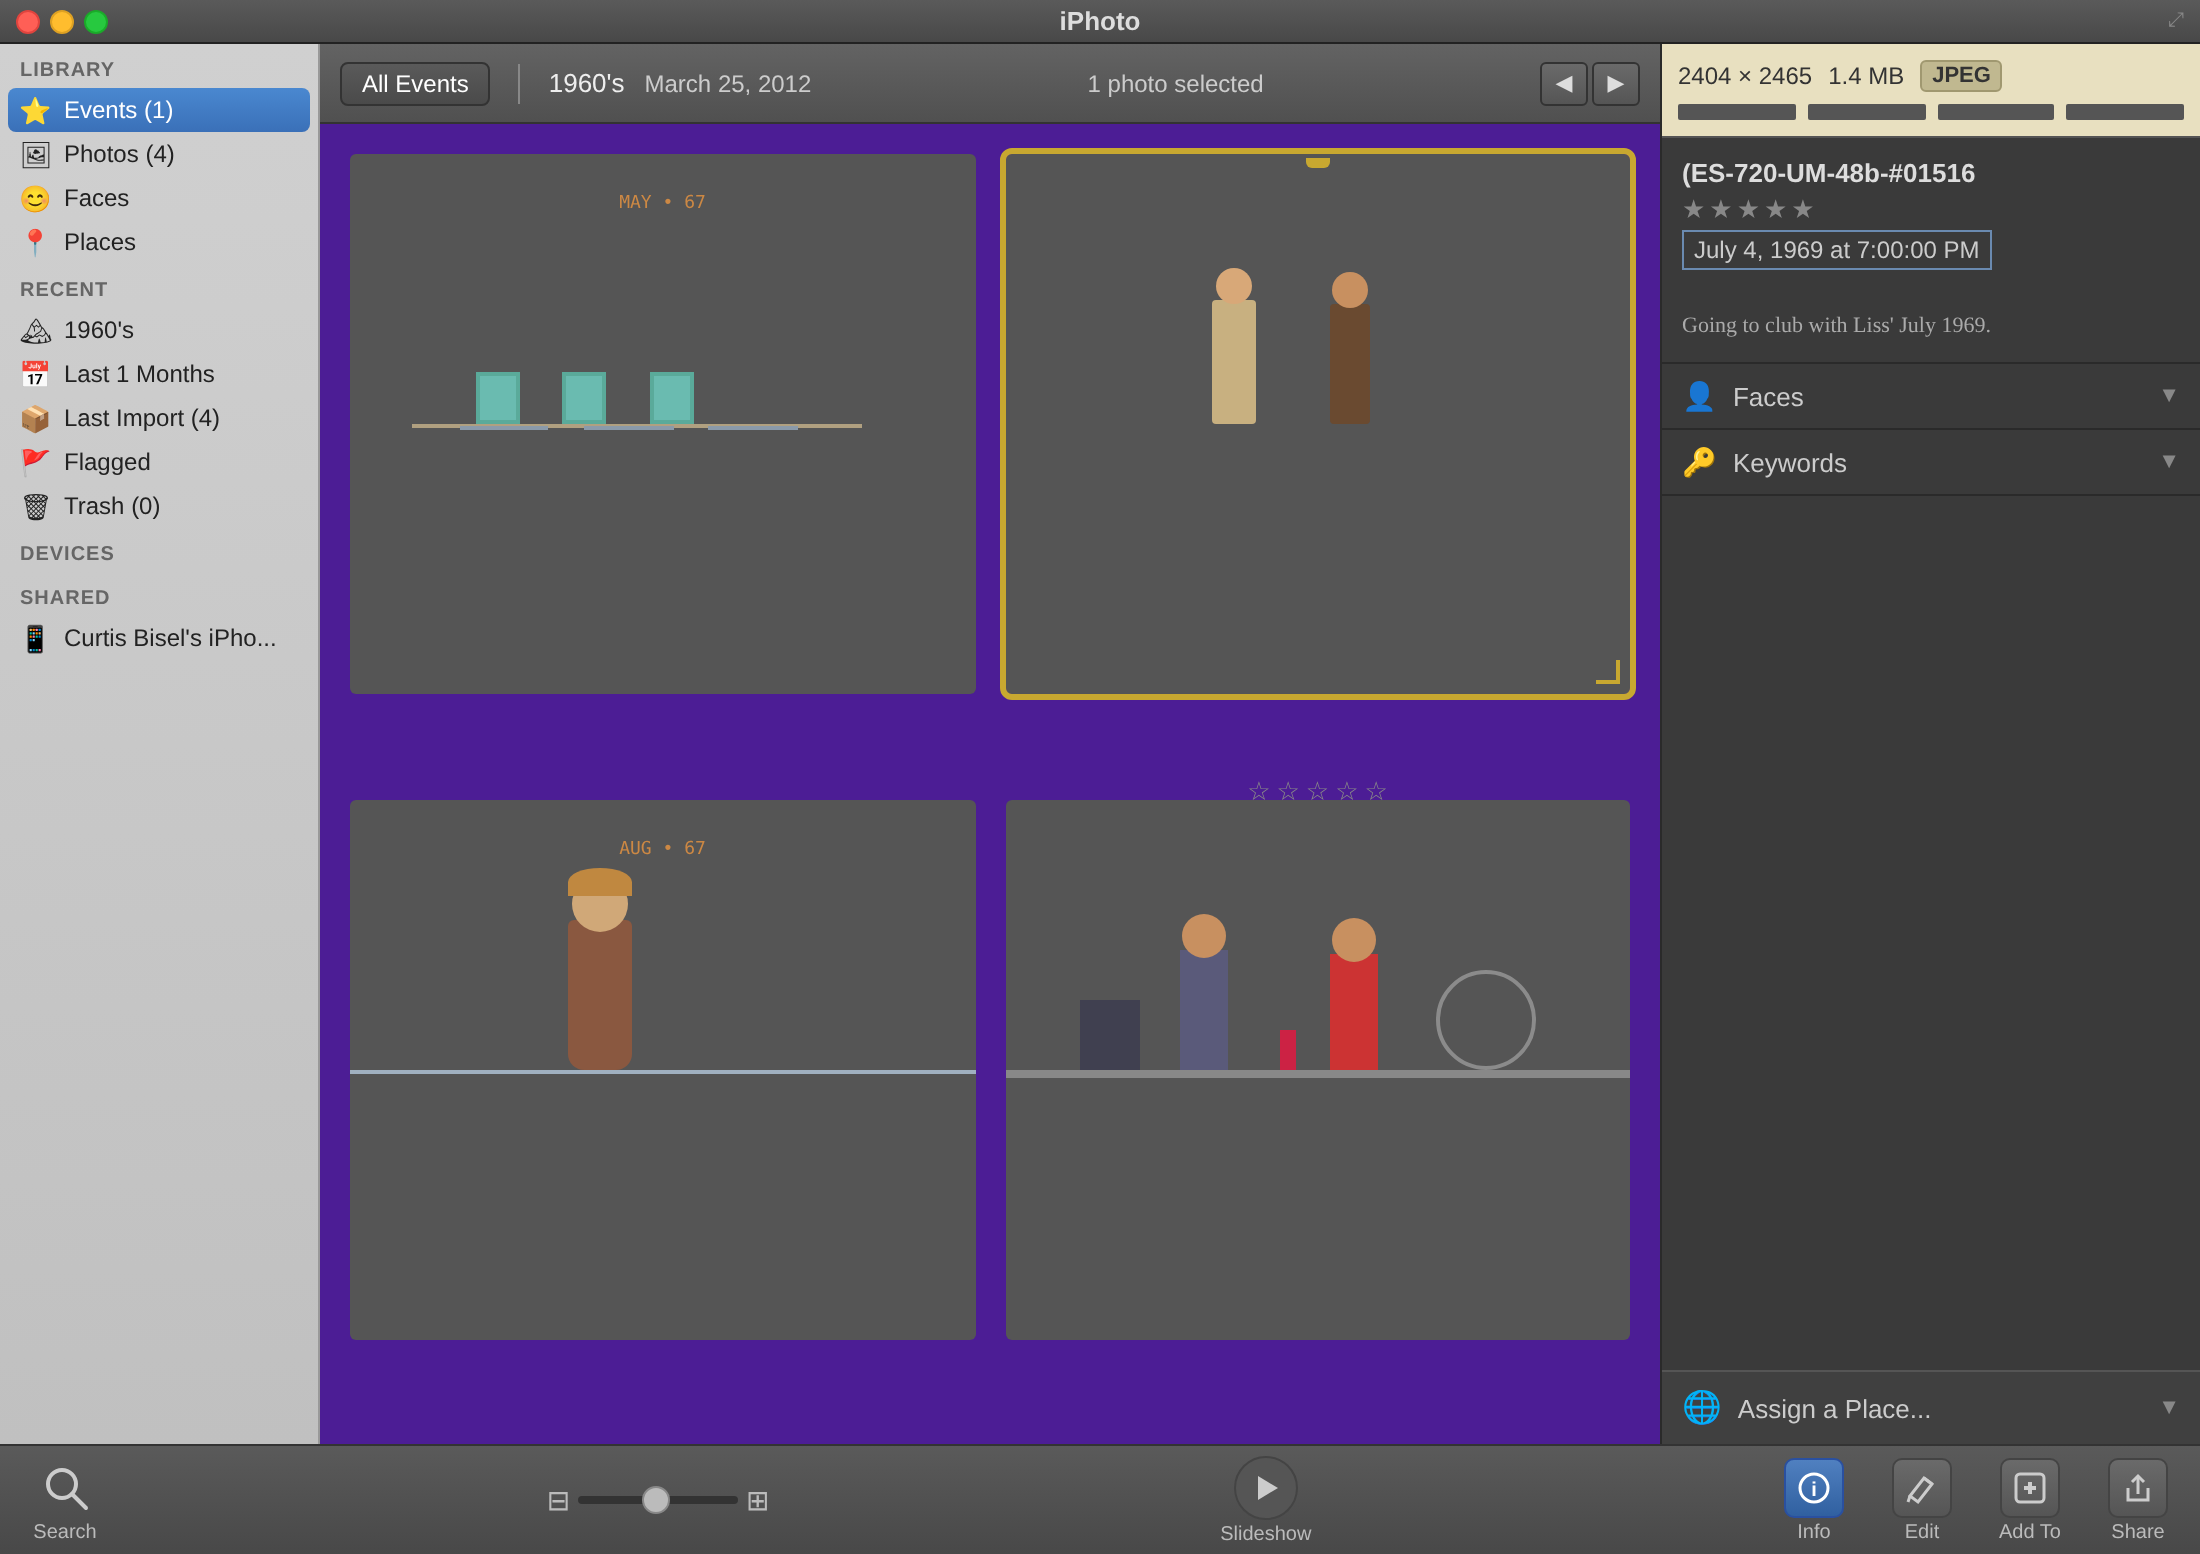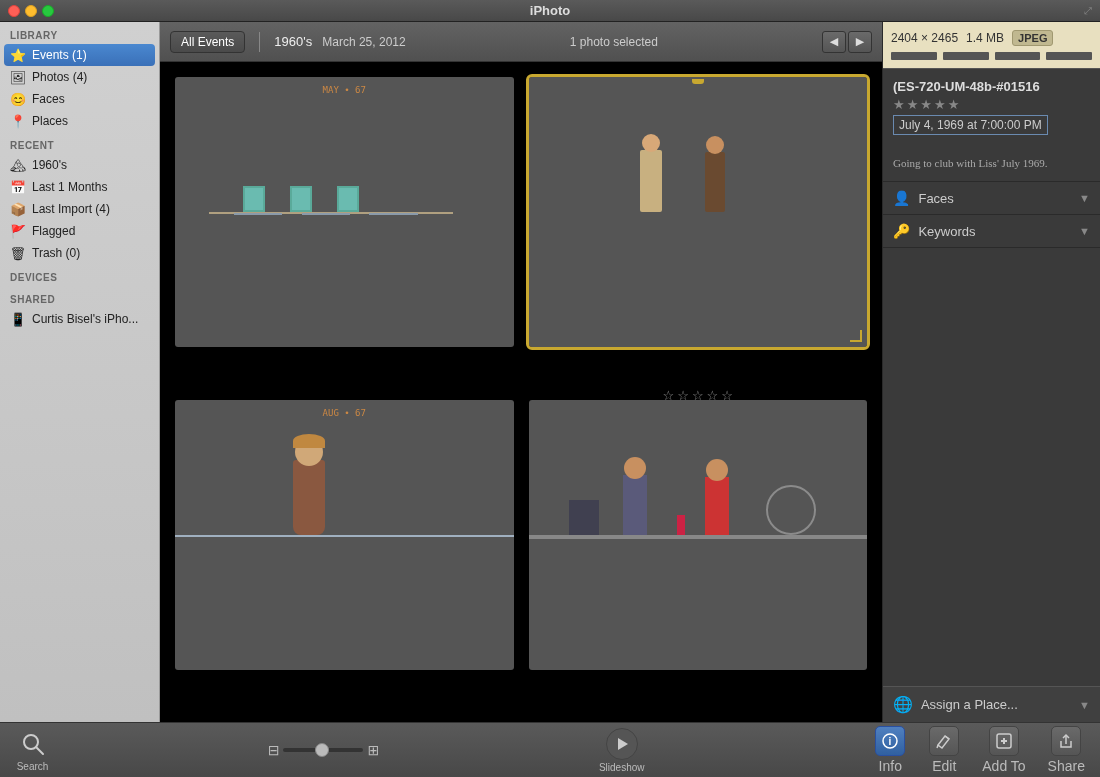--- a/index.html
+++ b/index.html
@@ -101,21 +101,21 @@
       justify-content: center;
       font-size: 13px;
       flex-shrink: 0;
     }
 
     
     #content {
       flex: 1;
       display: flex;
       flex-direction: column;
-      background: #000000;
+      background: #4c1d95;
       overflow: hidden;
     }
 
     
     #toolbar {
       height: 40px;
       background: linear-gradient(to bottom, #636363, #505050);
       border-bottom: 1px solid #333;
       display: flex;
       align-items: center;
@@ -169,21 +169,21 @@
       border-radius: 3px;
       overflow: hidden;
       min-height: 290px;
     }
     .photo-cell.selected {
       outline: 3px solid #c8a830;
       outline-offset: 0px;
     }
     .photo-date-stamp {
       position: absolute;
-      top: 8px;
+      top: 20px;
       left: 50%;
       transform: translateX(-50%);
       color: #cc8844;
       font-size: 9px;
       font-family: monospace;
       white-space: nowrap;
     }
 
     
     .photo-stars {
@@ -193,21 +193,21 @@
       transform: translateX(-50%);
       display: flex;
       gap: 3px;
       font-size: 13px;
       color: #888;
     }
     .photo-stars .star { color: #888; }
 
     
     #right-panel {
-      width: 218px;
+      width: 270px;
       background: #3a3a3a;
       border-left: 1px solid #2a2a2a;
       display: flex;
       flex-direction: column;
       flex-shrink: 0;
     }
 
     
     #info-top {
       background: #e8e0c0;
@@ -383,21 +383,21 @@
       border: 1px solid #444;
       border-radius: 5px;
       display: flex; align-items: center; justify-content: center;
       font-size: 16px;
       color: #ddd;
     }
     .bab-icon.info-active {
       background: linear-gradient(to bottom, #5080c0, #3060a0);
       border-color: #2a50a0;
     }
-    .bab-label { font-size: 14px; color: #bbb; margin-top: 2px; }
+    .bab-label { font-size: 10px; color: #bbb; margin-top: 2px; }
 
     
     .slideshow-btn {
       display: flex;
       flex-direction: column;
       align-items: center;
       cursor: pointer;
       padding: 3px 12px;
     }
     .slideshow-icon {

